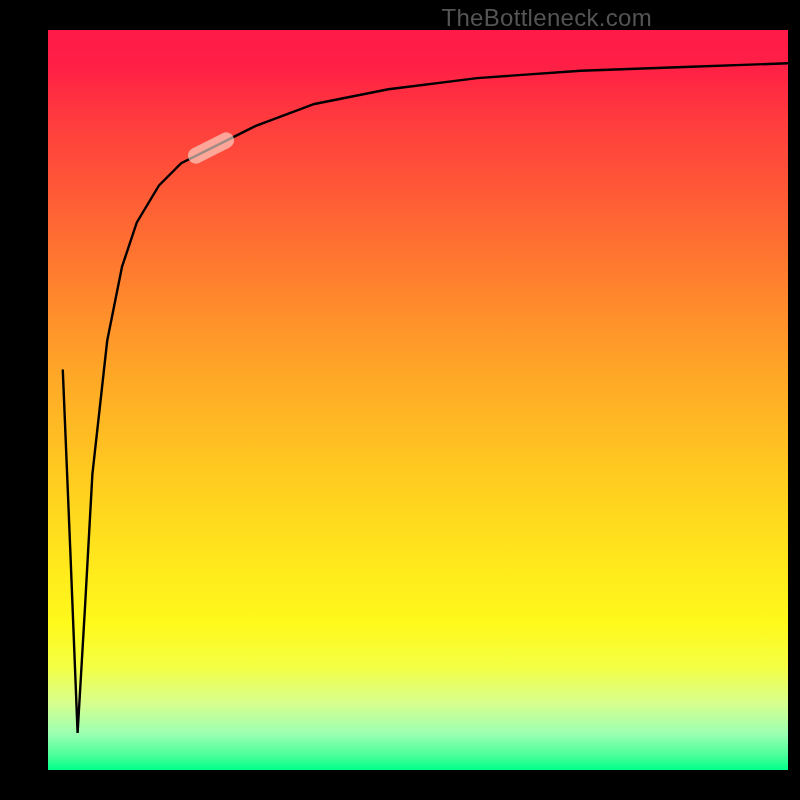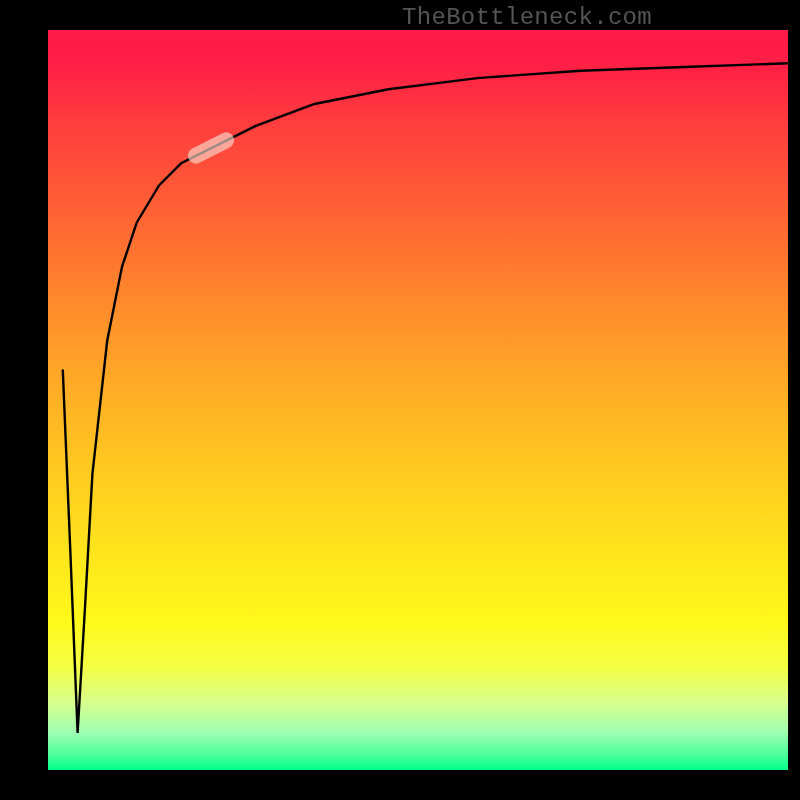--- a/index.html
+++ b/index.html
@@ -8,21 +8,20 @@
     width: 800px;
     height: 800px;
     background: #000;
     font-family: Arial, Helvetica, sans-serif;
     overflow: hidden;
   }
   .stage {
     position: relative;
     width: 664px;
     height: 800px;
-    font-family: Liberation Mono, monospace;
   }
   .watermark {
     position: absolute;
     top: 4px;
     right: 12px;
     color: #555;
     font-size: 24px;
     font-weight: 400;
     letter-spacing: 0.3px;
     z-index: 5;

